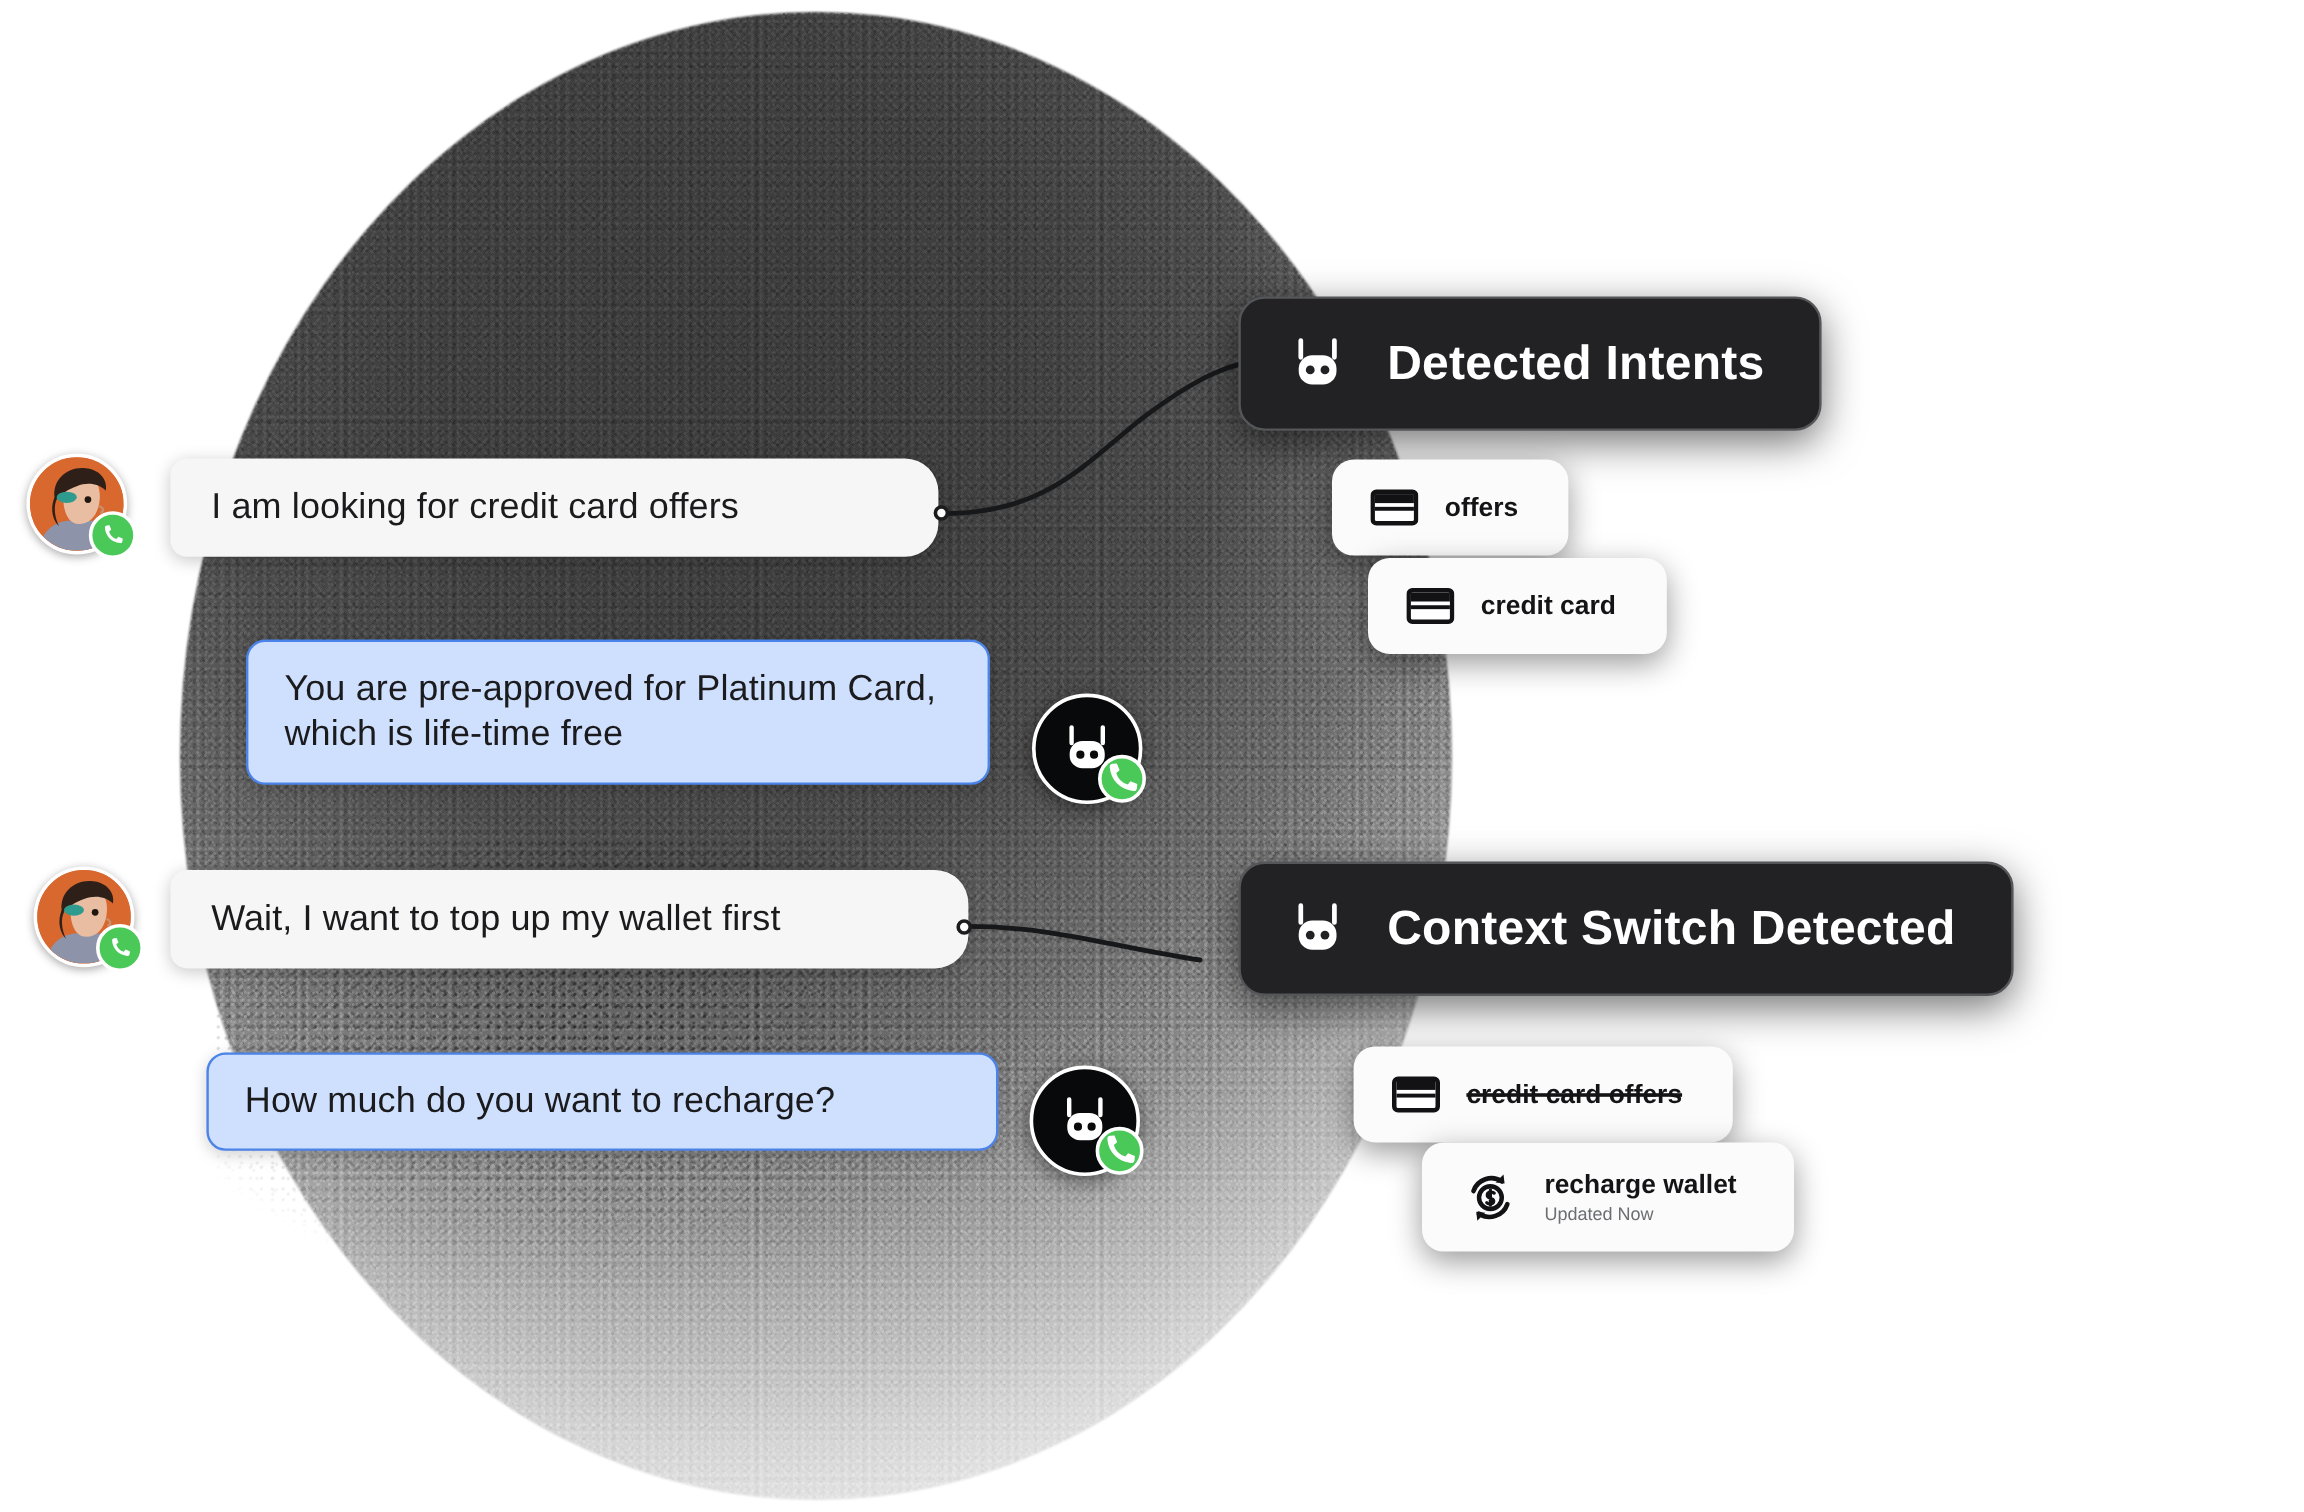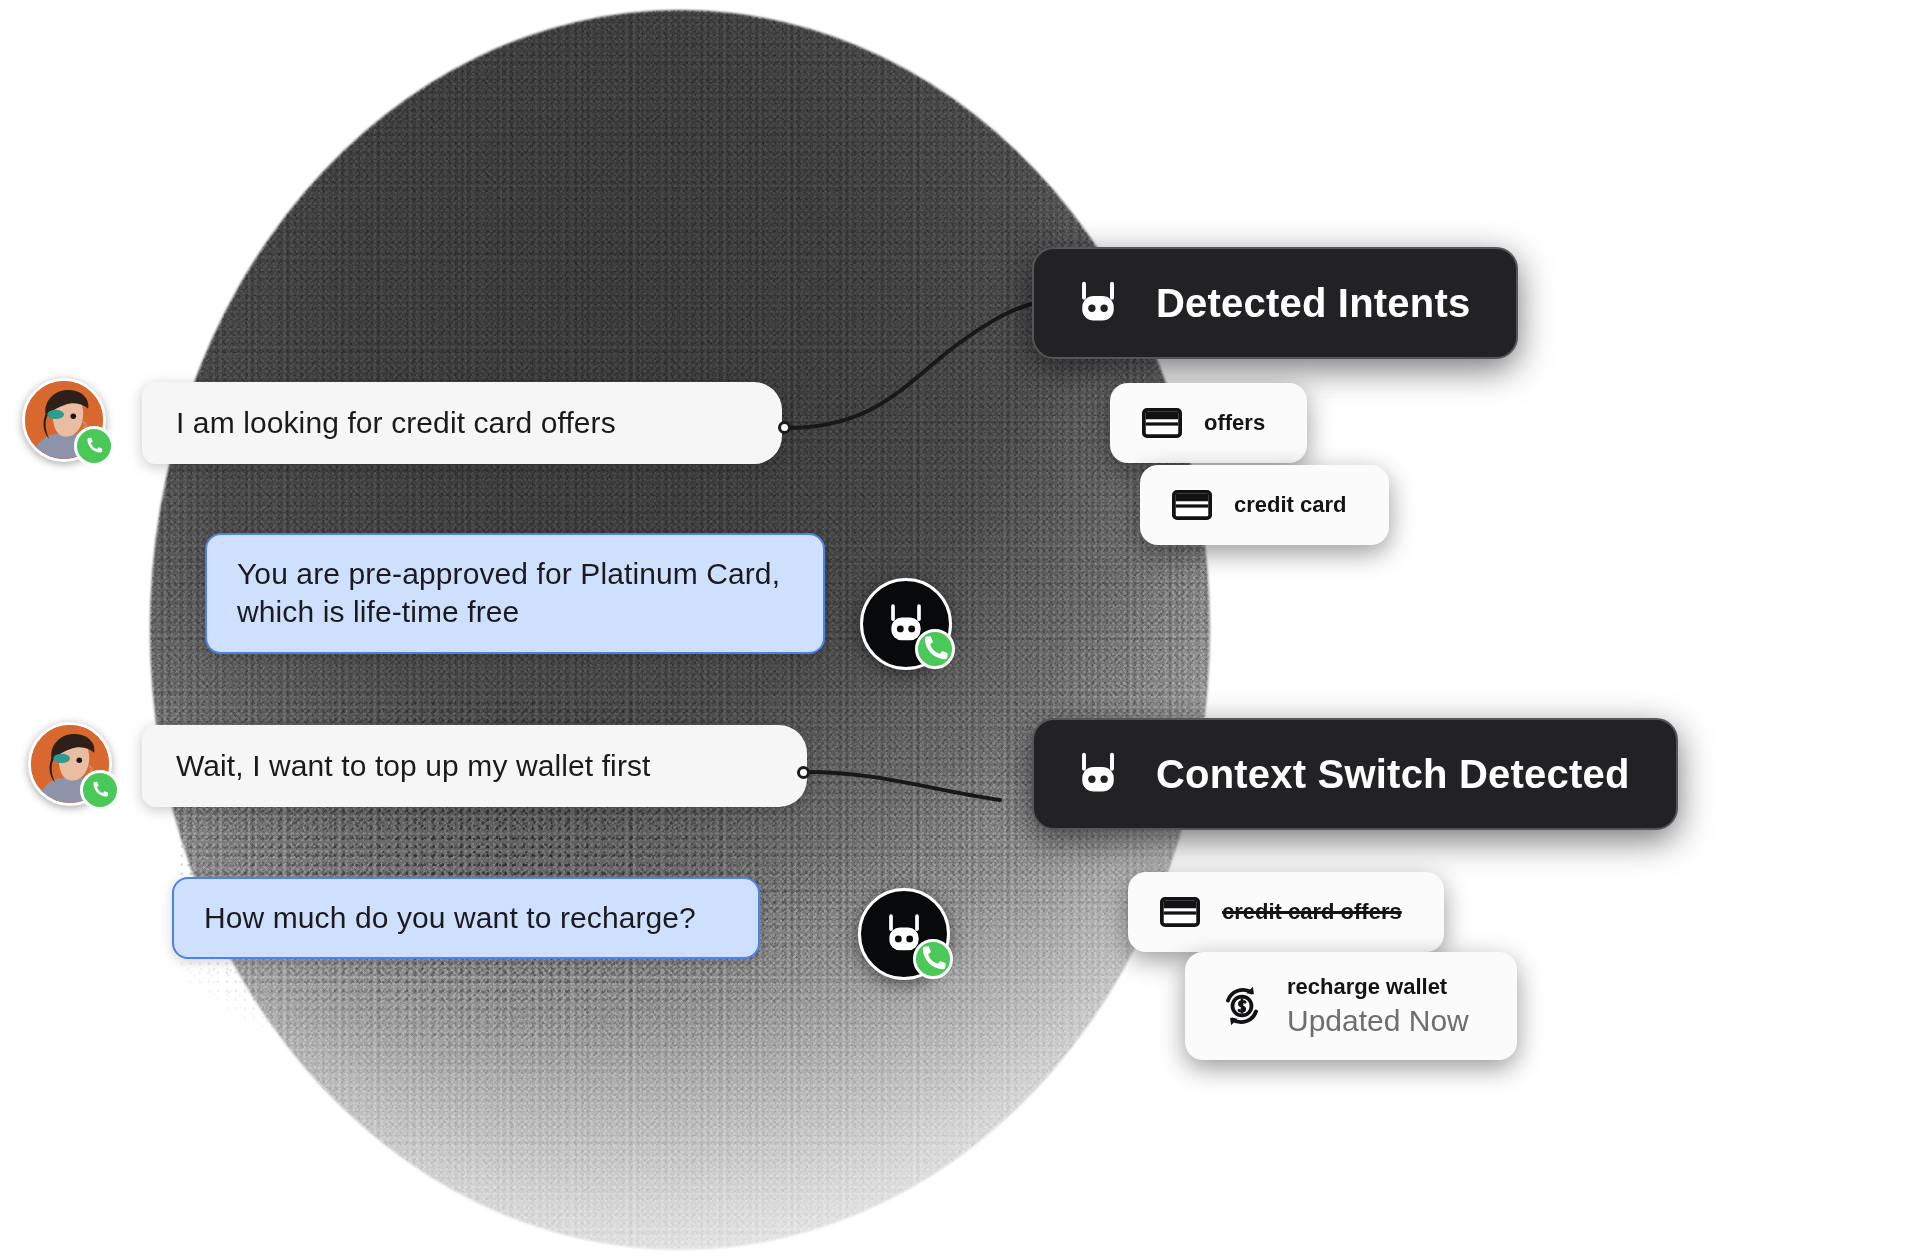--- a/index.html
+++ b/index.html
@@ -211,21 +211,21 @@
   }
   .chip .chip-icon { width: 40px; height: 40px; flex: none; }
   .chip .chip-text {
     font-size: 22px;
     font-weight: bold;
     color: #141416;
     white-space: nowrap;
   }
   .chip .chip-text.struck { text-decoration: line-through; text-decoration-thickness: 3px; }
   .chip .chip-sub {
-    font-size: 30px;
+    font-size: 15px;
     color: #6d6e72;
     font-weight: normal;
     white-space: nowrap;
     margin-top: 4px;
   }
   .chip .chip-stack { display: flex; flex-direction: column; }
 
   
   .dot {
     position: absolute;
@@ -312,21 +312,21 @@
         <path d="M6.6 3.2 L9 3 l1.6 4 -2 1.6 a10 10 0 0 0 6.8 6.8 L17 13.4 l4 1.6 -0.2 2.4 a2 2 0 0 1 -2.2 1.8 C11 18.4 5.6 13 4.8 5.4 A2 2 0 0 1 6.6 3.2 Z" fill="#ffffff"></path>
       </svg>
     </div>
   </div>
 
   <div class="bubble user" style="left:142px; top:725px; width:665px;">
     <span>Wait, I want to top up my wallet first</span>
   </div>
   <div class="dot" style="left:797px; top:766px;"></div>
 
-  <div class="bubble bot" style="left:172px; top:877px; width:588px;">
+  <div class="bubble bot" style="left:172px; top:877px; width:660px;">
     <span>How much do you want to recharge?</span>
   </div>
   <div class="bot-avatar" style="left:858px; top:888px;">
     <svg viewBox="0 0 64 64">
       <path d="M16 10 L16 26 M48 10 L48 26" stroke="#ffffff" stroke-width="4.5" stroke-linecap="round"></path>
       <rect x="14" y="24" width="36" height="28" rx="13" fill="#ffffff"></rect>
       <circle cx="25" cy="38" r="4.2" fill="#0a0a0b"></circle>
       <circle cx="39" cy="38" r="4.2" fill="#0a0a0b"></circle>
     </svg>
     <div class="badge-call" style="right:-6px; bottom:-2px;">

